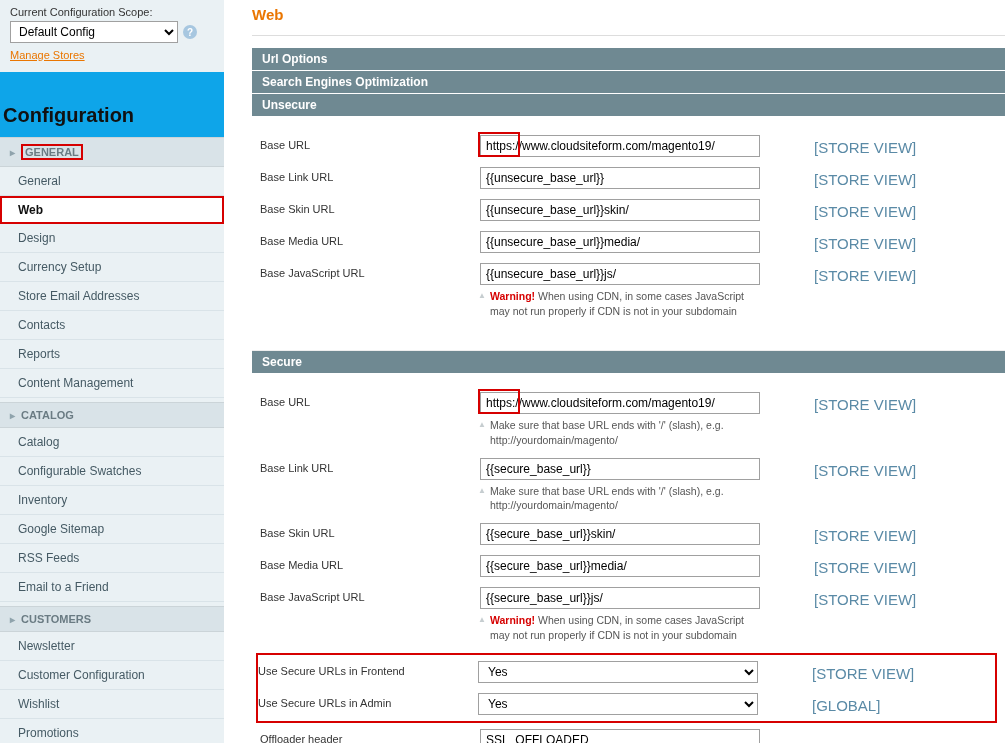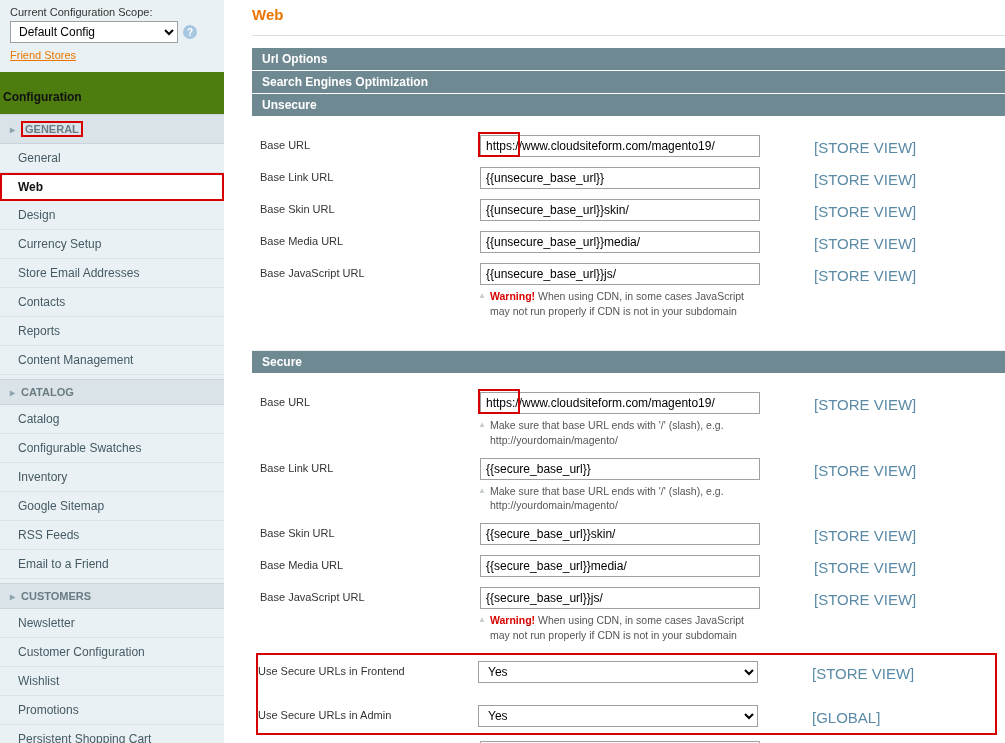--- a/index.html
+++ b/index.html
@@ -5,21 +5,21 @@
 * { box-sizing: border-box; margin: 0; padding: 0; }
 body { font-family: Arial, Helvetica, sans-serif; font-size: 12px; color: #2f2f2f; background: #fff; width: 1005px; }
 .layout { display: flex; }
 .sidebar { width: 224px; background: #eaf1f4; }
 .scope-box { padding: 6px 10px 10px 10px; }
 .scope-label { font-size: 11px; color: #333; display: block; margin-bottom: 3px; }
 .scope-row { display: flex; align-items: center; gap: 5px; }
 .scope-select { width: 168px; height: 22px; border: 1px solid #a0a0a0; background: #fff; font-size: 12px; padding: 0 4px; }
 .help-icon { width: 14px; height: 14px; border-radius: 50%; background: #a7c7e0; color: #fff; font-size: 10px; font-weight: bold; display: flex; align-items: center; justify-content: center; }
 .manage-stores { color: #ea7601; font-size: 11px; text-decoration: underline; display: inline-block; margin-top: 6px; }
-.config-title { font-size: 12px; font-weight: bold; color: #111; padding: 18px 0 10px 3px; background: #4d7c0f; }
+.config-title { font-size: 20px; font-weight: bold; color: #111; padding: 32px 0 10px 3px; background: #0ea5e9; }
 .nav-sec { }
 .nav-sec-head { background: #d9e3e8; padding: 6px 10px; font-size: 11px; font-weight: bold; color: #6a7b83; border-top: 1px solid #cbd4d8; border-bottom: 1px solid #cbd4d8; display: flex; align-items: center; gap: 6px; }
 .arrow-r { color: #8fa3ac; font-size: 10px; }
 .nav-item { padding: 7px 10px 7px 18px; font-size: 12px; color: #455a64; background: #eaf1f4; border-bottom: 1px solid #d9e3e8; cursor: pointer; }
 .nav-item.active { background: #fff; font-weight: bold; color: #111; border-left: 0; }
 .red-box { border: 2px solid #d60000; }
 .box-general { display: inline-block; padding: 0 2px; }
 .nav-item.web-box { border: 2px solid #d60000; padding: 5px 8px 5px 16px; }
 .main { flex: 1; padding: 0 0 20px 28px; }
 .page-title { color: #ea7601; font-size: 15px; font-weight: bold; padding: 6px 0 12px 0; }
@@ -30,38 +30,38 @@
 .lbl { font-size: 11px; color: #333; padding-top: 4px; }
 .control input.text, .control select.sel { width: 280px; height: 22px; border: 1px solid #a0a0a0; background: #fff; font-size: 12px; padding: 0 5px; font-family: Arial, Helvetica, sans-serif; }
 .scope-col { font-size: 15px; color: #5a8aa6; padding-left: 32px; padding-top: 4px; }
 .scope-col a { color: #5a8aa6; text-decoration: none; }
 .note { font-size: 10.5px; color: #555; padding: 4px 0 0 10px; line-height: 1.4; position: relative; }
 .note::before { content: "▲"; color: #c6cdd0; font-size: 8px; position: absolute; left: -2px; top: 5px; }
 .warn { color: #d60000; font-weight: bold; }
 .input-overlay-box { position: relative; }
 .input-overlay-box .ovl { position: absolute; border: 2px solid #d60000; pointer-events: none; top: -3px; left: -2px; height: 25px; width: 42px; }
 .highlight-box { border: 2px solid #d60000; padding: 6px 0; margin: 0 0 6px -4px; }
-.highlight-box .row { margin-bottom: 22px; }
+.highlight-box .row { margin-bottom: 10px; }
 .spacer-sec { height: 4px; }
 </style>
 </head>
 <body>
 
 <div class="layout">
 
   <div class="sidebar">
     <div class="scope-box">
       <span class="scope-label">Current Configuration Scope:</span>
       <div class="scope-row">
         <select class="scope-select">
           <option>Default Config</option>
         </select>
         <span class="help-icon">?</span>
       </div>
-      <a href="#" class="manage-stores">Friend Stores</a>
+      <a href="#" class="manage-stores">Manage Stores</a>
     </div>
 
     <div class="config-title">Configuration</div>
 
     <div class="nav-sec">
       <div class="nav-sec-head">
         <span class="arrow-r">▸</span>
         <span class="red-box box-general">GENERAL</span>
       </div>
       <div class="nav-item">General</div>

